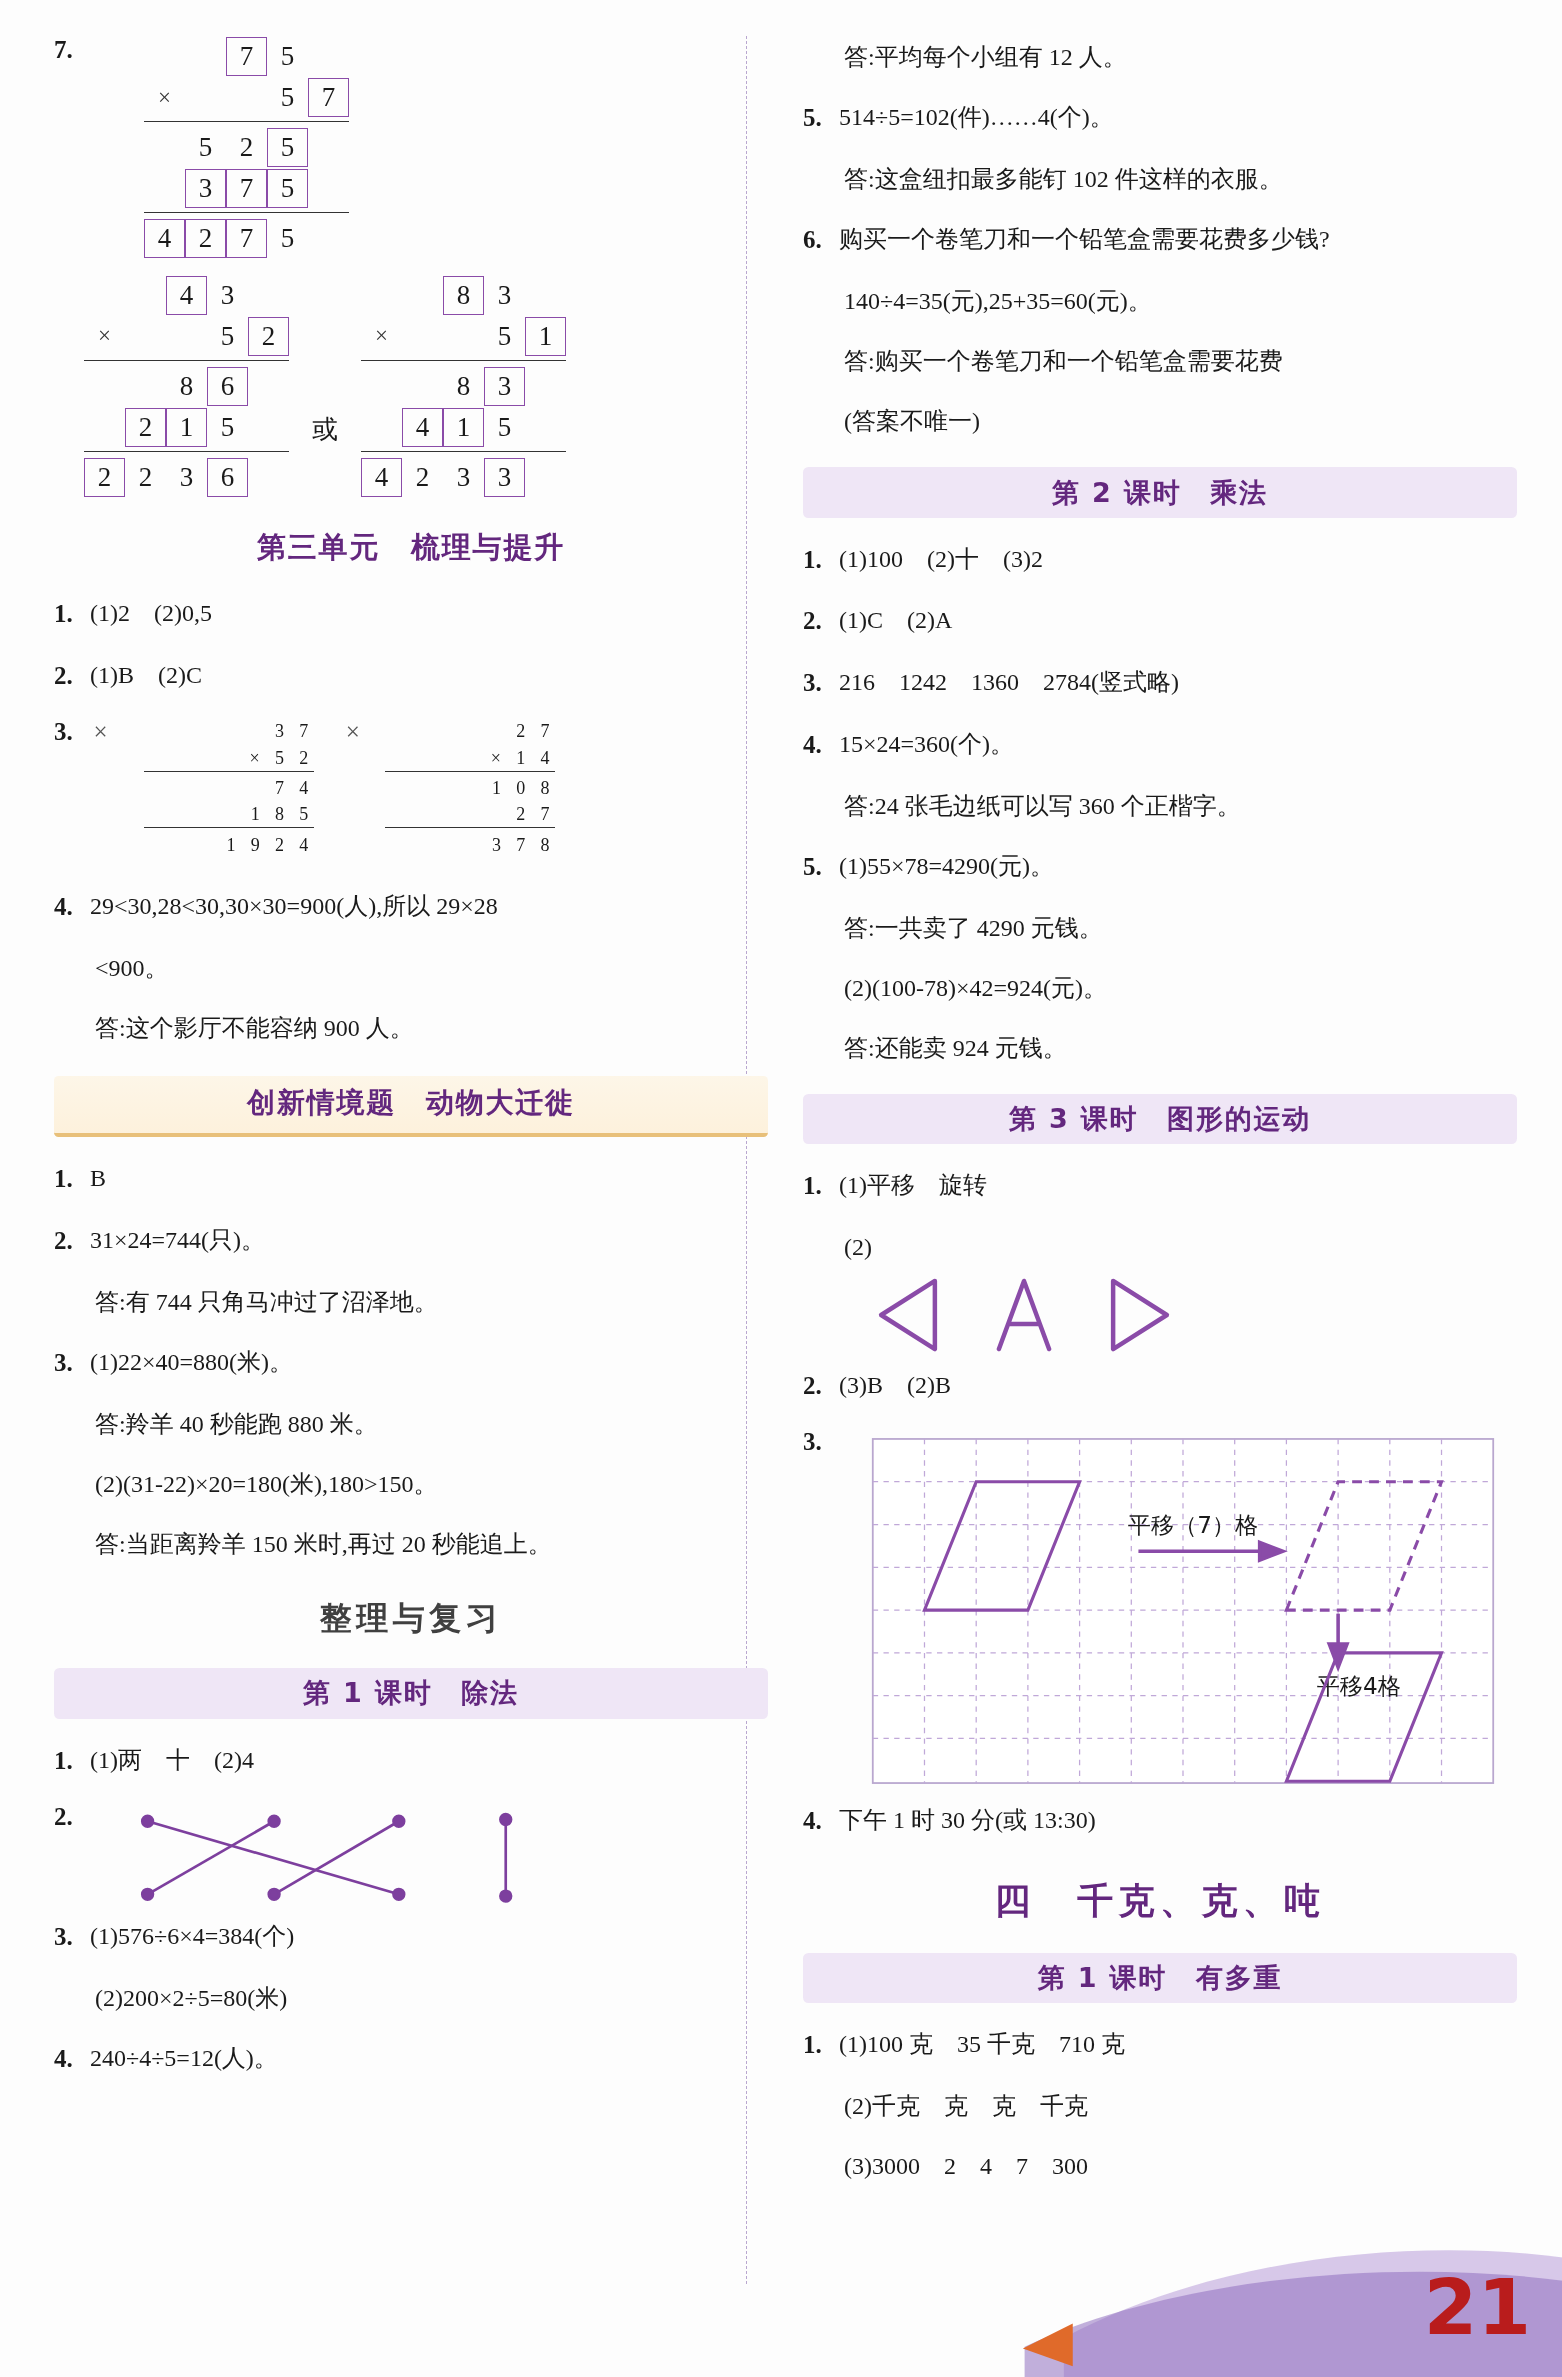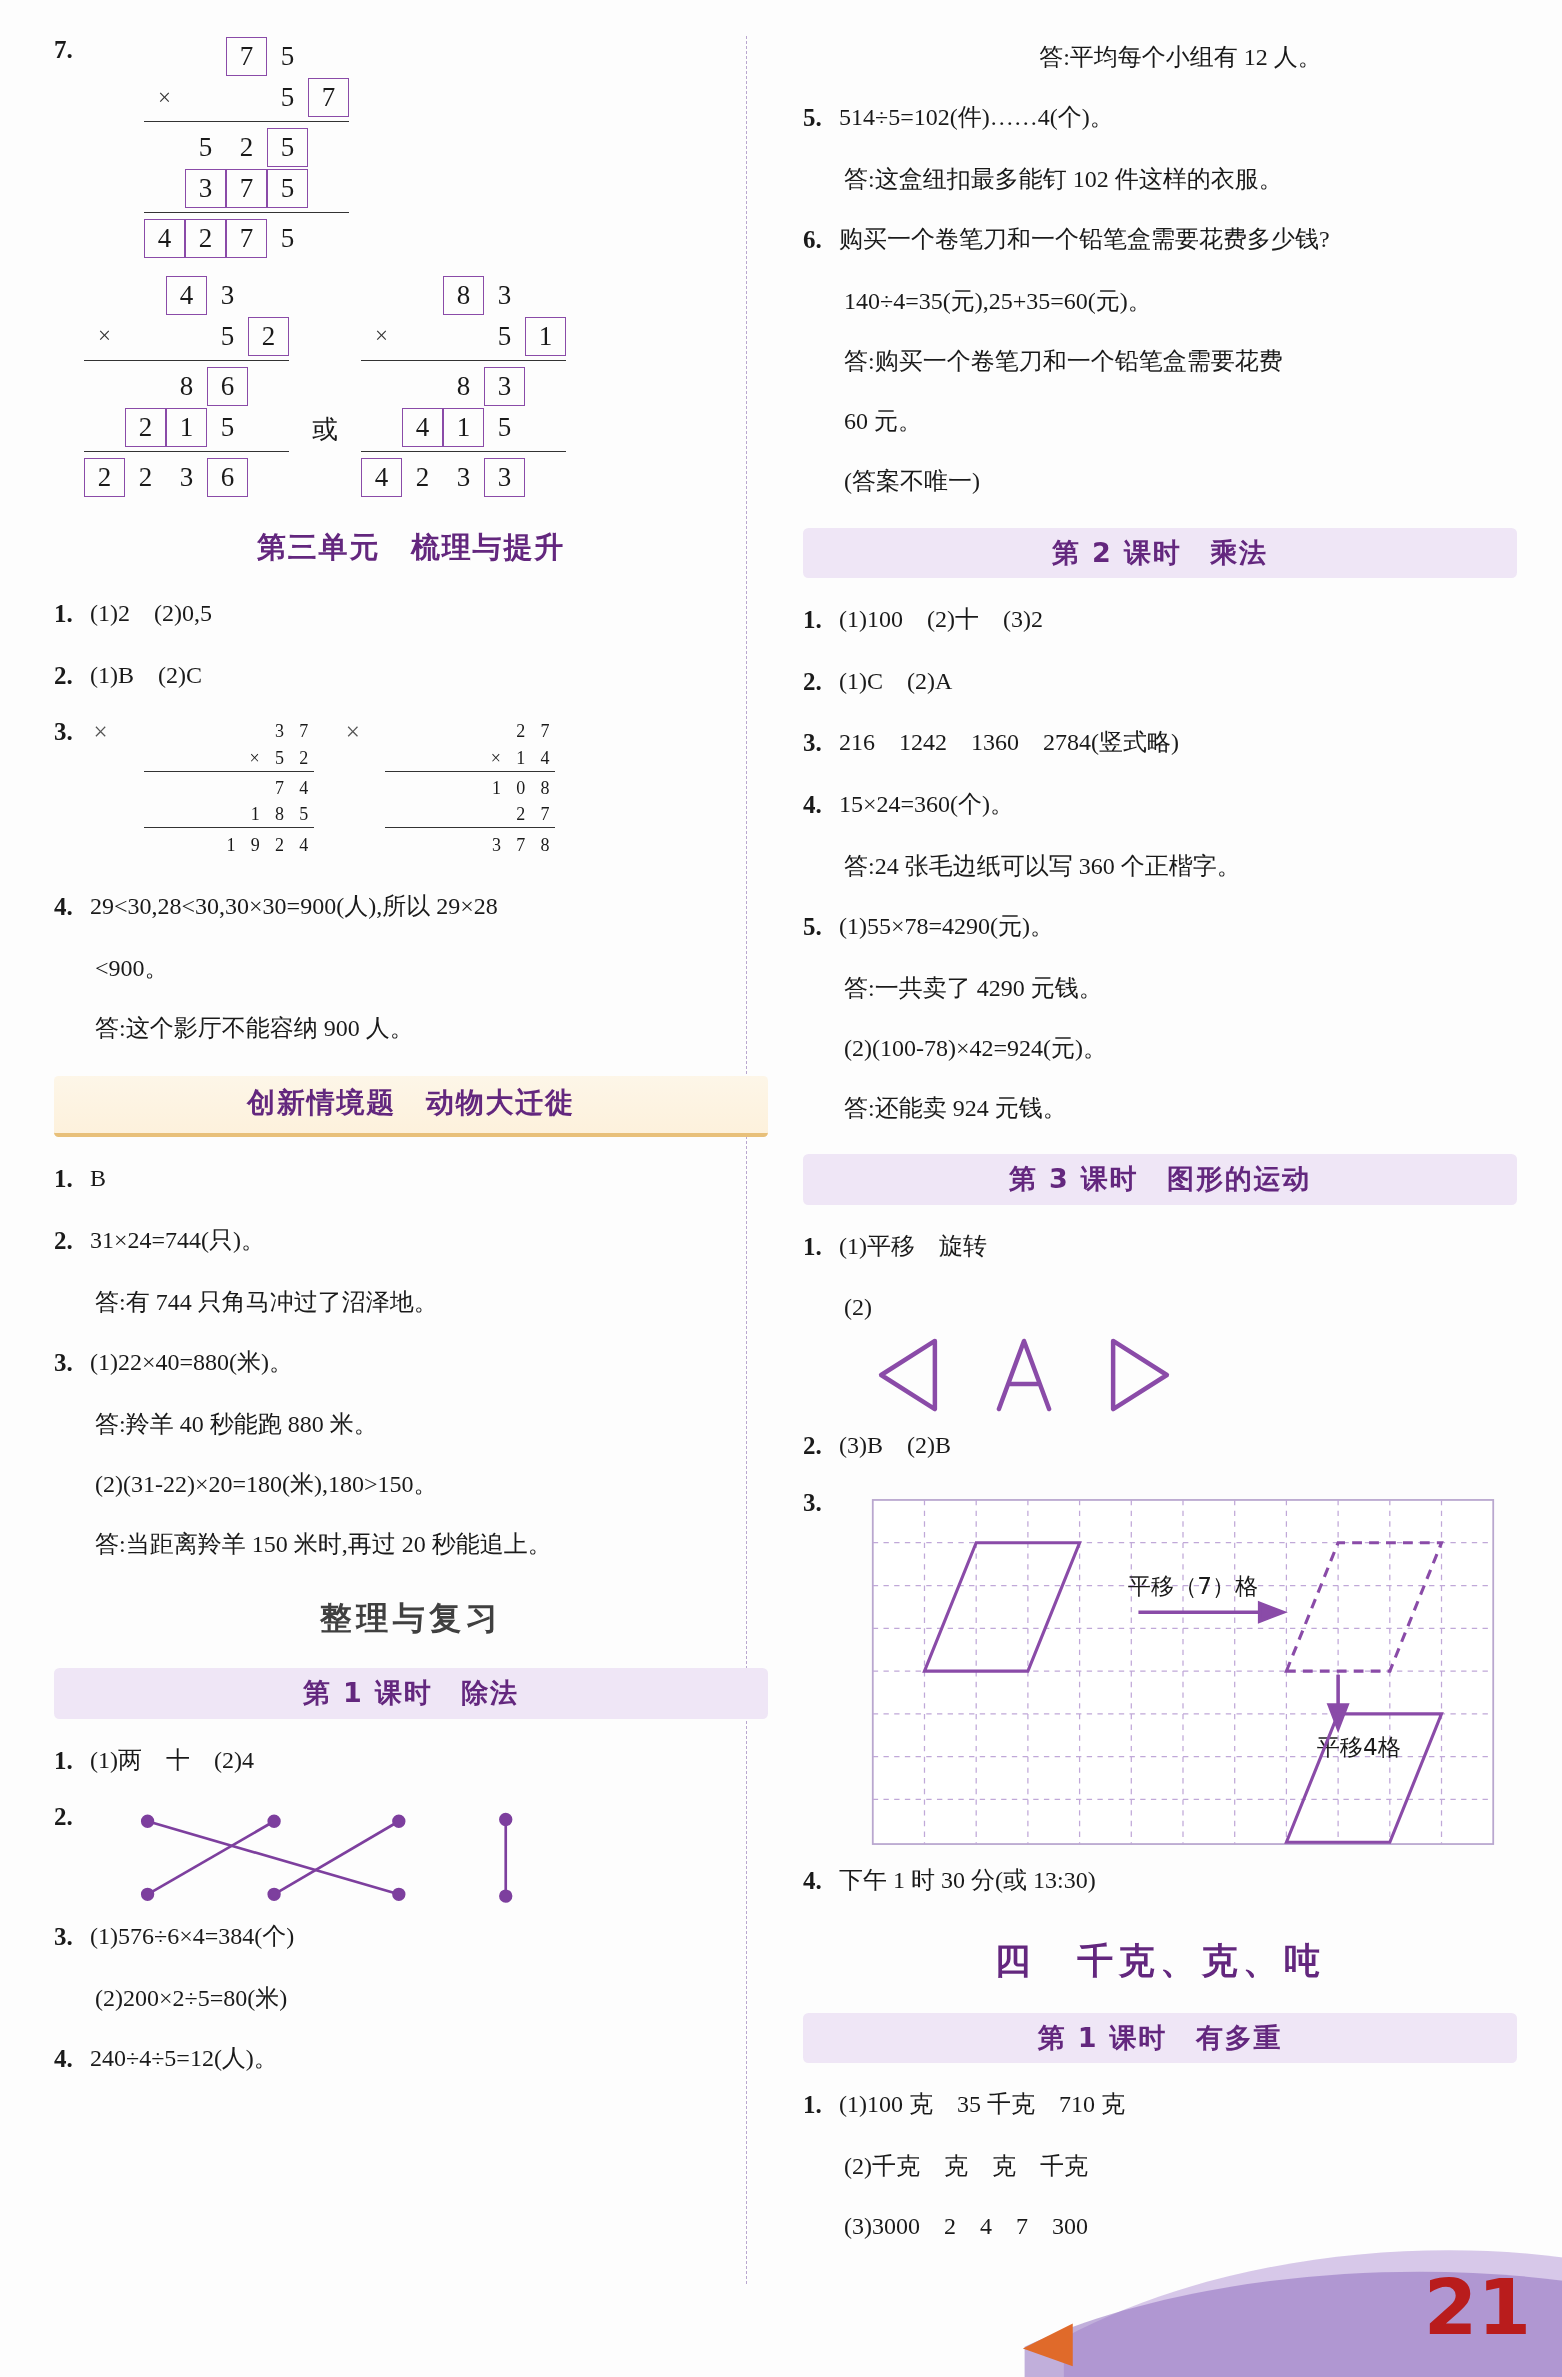--- a/index.html
+++ b/index.html
@@ -337,35 +337,34 @@
     <div class="item">
       <span class="num">4.</span>
       <span class="body">240÷4÷5=12(人)。</span>
     </div>
 
   </div>
 
   <div class="col col-right">
 
     <div style="height:39px"></div>
-    <div class="sub" style="text-align:center;">答:平均每个小组有 12 人。</div>
+    <div class="sub" style="">答:平均每个小组有 12 人。</div>
 
     <div class="item">
       <span class="num">5.</span>
       <span class="body">514÷5=102(件)……4(个)。</span>
     </div>
     <div class="sub">答:这盒纽扣最多能钉 102 件这样的衣服。</div>
 
     <div class="item">
       <span class="num">6.</span>
       <span class="body">购买一个卷笔刀和一个铅笔盒需要花费多少钱?</span>
     </div>
     <div class="sub">140÷4=35(元),25+35=60(元)。</div>
     <div class="sub">答:购买一个卷笔刀和一个铅笔盒需要花费</div>
-    <div class="sub">60 元。</div>
     <div class="sub">(答案不唯一)</div>
 
     <div class="heading h-lesson">第 2 课时　乘法</div>
 
     <div class="item">
       <span class="num">1.</span>
       <span class="body">(1)100　(2)十　(3)2</span>
     </div>
     <div class="item">
       <span class="num">2.</span>

